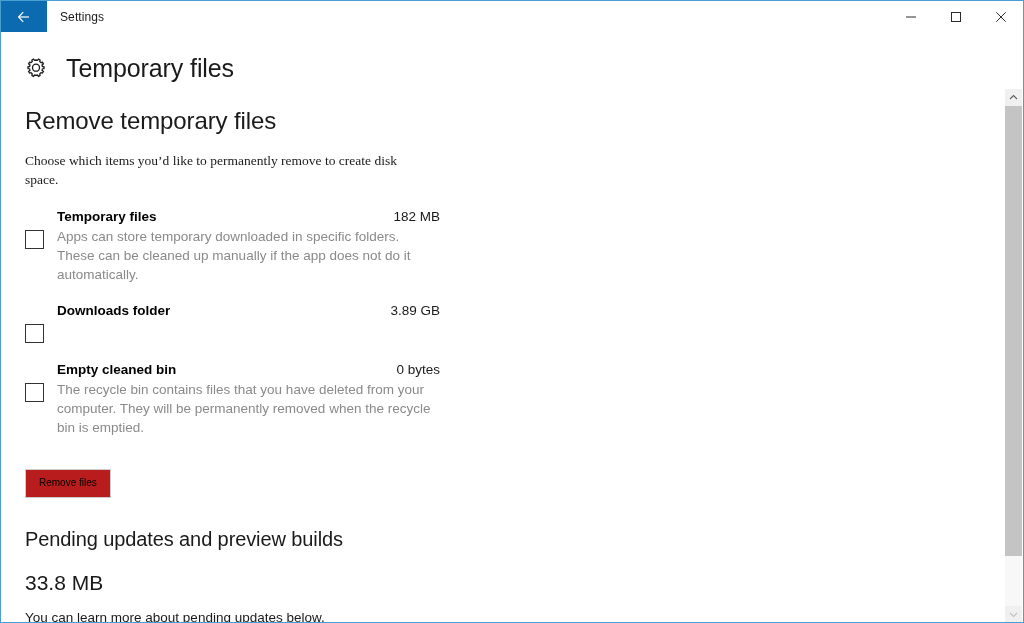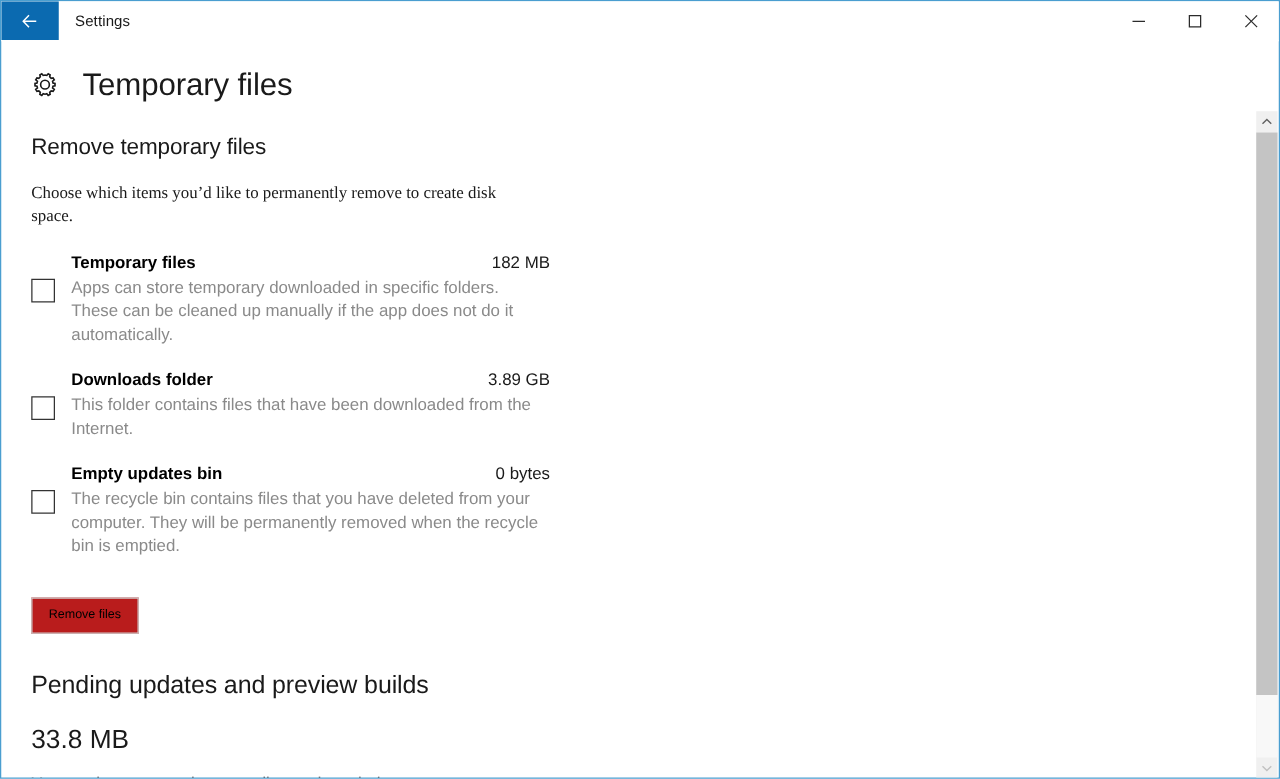--- a/index.html
+++ b/index.html
@@ -94,21 +94,21 @@
   }
 
   
   .content {
     position: relative;
     padding: 22px 0 0 24px;
     height: 533px;
     box-sizing: border-box;
   }
   .section-heading {
-    font-size: 18px;
+    font-size: 24px;
     font-weight: 400;
     color: #1a1a1a;
     letter-spacing: -0.1px;
     margin: 0 0 16px 0;
   }
   .section-desc {
     font-size: 13.5px;
     color: #1a1a1a;
     line-height: 19px;
     width: 405px;
@@ -308,29 +308,28 @@
         </div>
       </div>
 
       <div class="item">
         <div class="checkbox"></div>
         <div class="item-body">
           <div class="item-row">
             <span class="item-name">Downloads folder</span>
             <span class="item-size">3.89 GB</span>
           </div>
-          <div class="item-desc">This folder contains files that have been downloaded from the Internet.</div>
         </div>
       </div>
 
       <div class="item">
         <div class="checkbox"></div>
         <div class="item-body">
           <div class="item-row">
-            <span class="item-name">Empty updates bin</span>
+            <span class="item-name">Empty cleaned bin</span>
             <span class="item-size">0 bytes</span>
           </div>
           <div class="item-desc">The recycle bin contains files that you have deleted from your computer. They will be permanently removed when the recycle bin is emptied.</div>
         </div>
       </div>
 
     </div>
 
     <button class="remove-button">Remove files</button>
 

